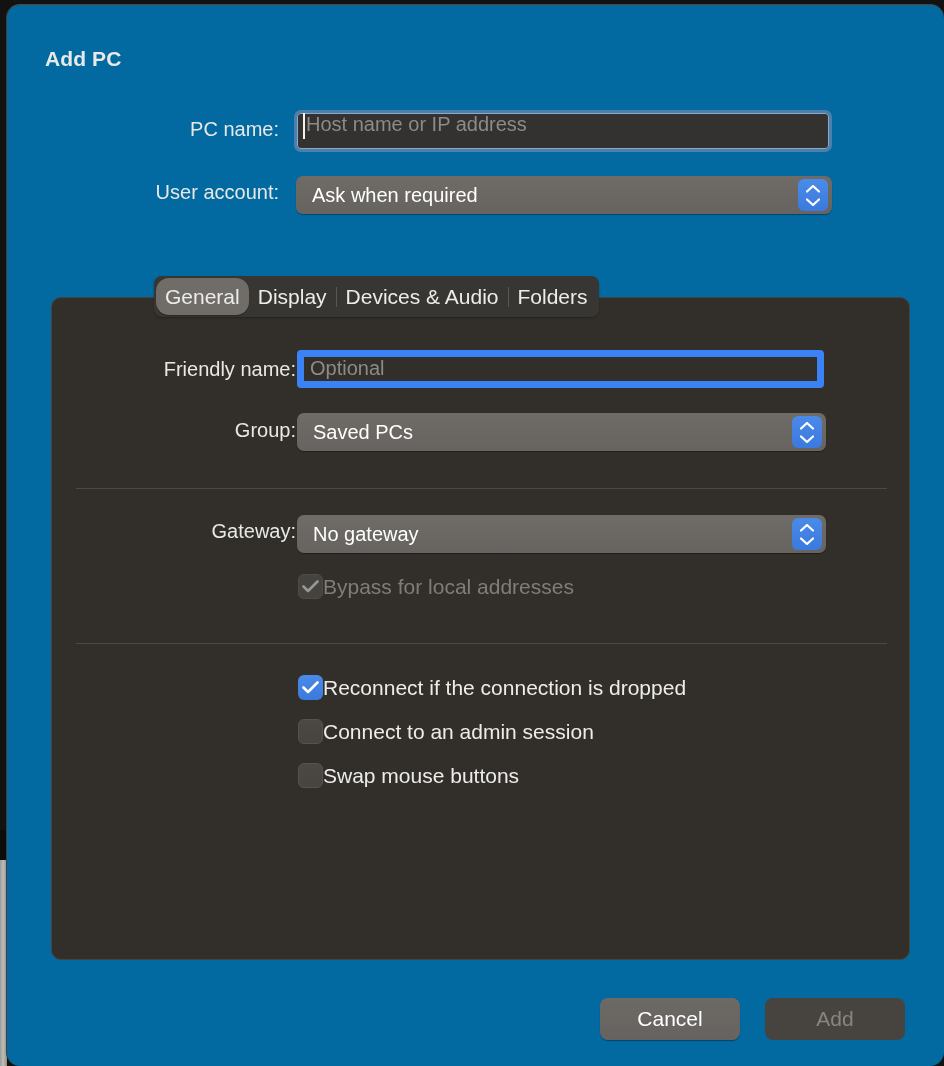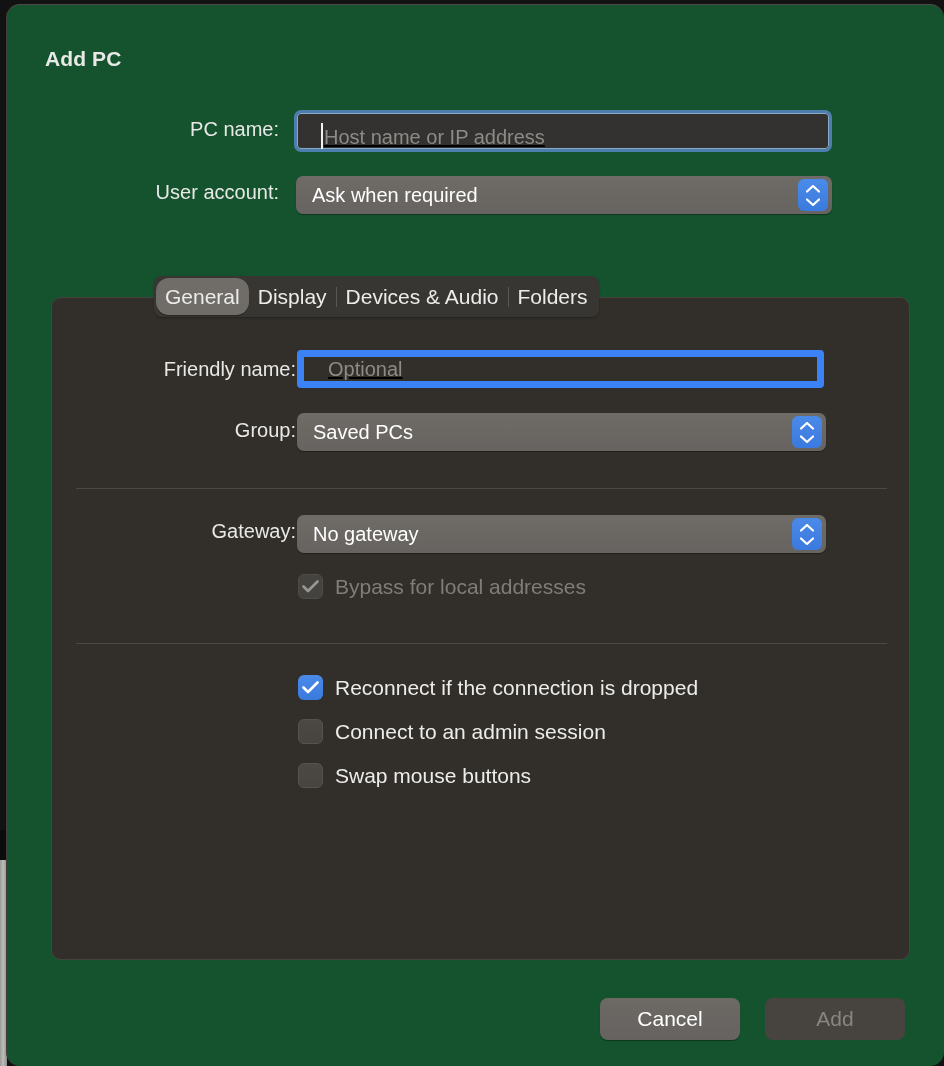--- a/index.html
+++ b/index.html
@@ -38,21 +38,21 @@
     background: #0c0c0c;
   }
 
   
   .dialog {
     position: absolute;
     left: 6px;
     top: 4px;
     width: 938px;
     height: 1062px;
-    background: #14532d;
+    background: #0369a1;
     border-radius: 14px;
     border-top: 1px solid #4c4a46;
     border-left: 1px solid #42403c;
     box-sizing: border-box;
     overflow: hidden;
   }
 
   .dialog-title {
     position: absolute;
     left: 38px;
@@ -71,23 +71,22 @@
     text-align: right;
     white-space: nowrap;
   }
 
   
   .textfield {
     position: absolute;
     box-sizing: border-box;
     font-size: 20px;
     display: flex;
-    align-items: flex-end;
-    padding: 0 24px;
-    text-decoration: underline;
+    align-items: flex-start;
+    padding: 0 6px;
   }
   .textfield.focused {
     border: 3px solid #4d7fae;
     border-radius: 7px;
     background: #343230;
     box-shadow: inset 0 0 0 1px #8aa9c4;
   }
   .textfield.plain {
     border: 7px solid #3b82f6;
     border-radius: 4px;
@@ -188,21 +187,20 @@
     position: absolute;
     height: 1px;
     background: #4b4944;
   }
 
   
   .checkrow {
     position: absolute;
     display: flex;
     align-items: center;
-    gap: 12px;
   }
   .checkbox {
     width: 25px;
     height: 25px;
     border-radius: 6px;
     flex: none;
     display: flex;
     align-items: center;
     justify-content: center;
     box-sizing: border-box;

